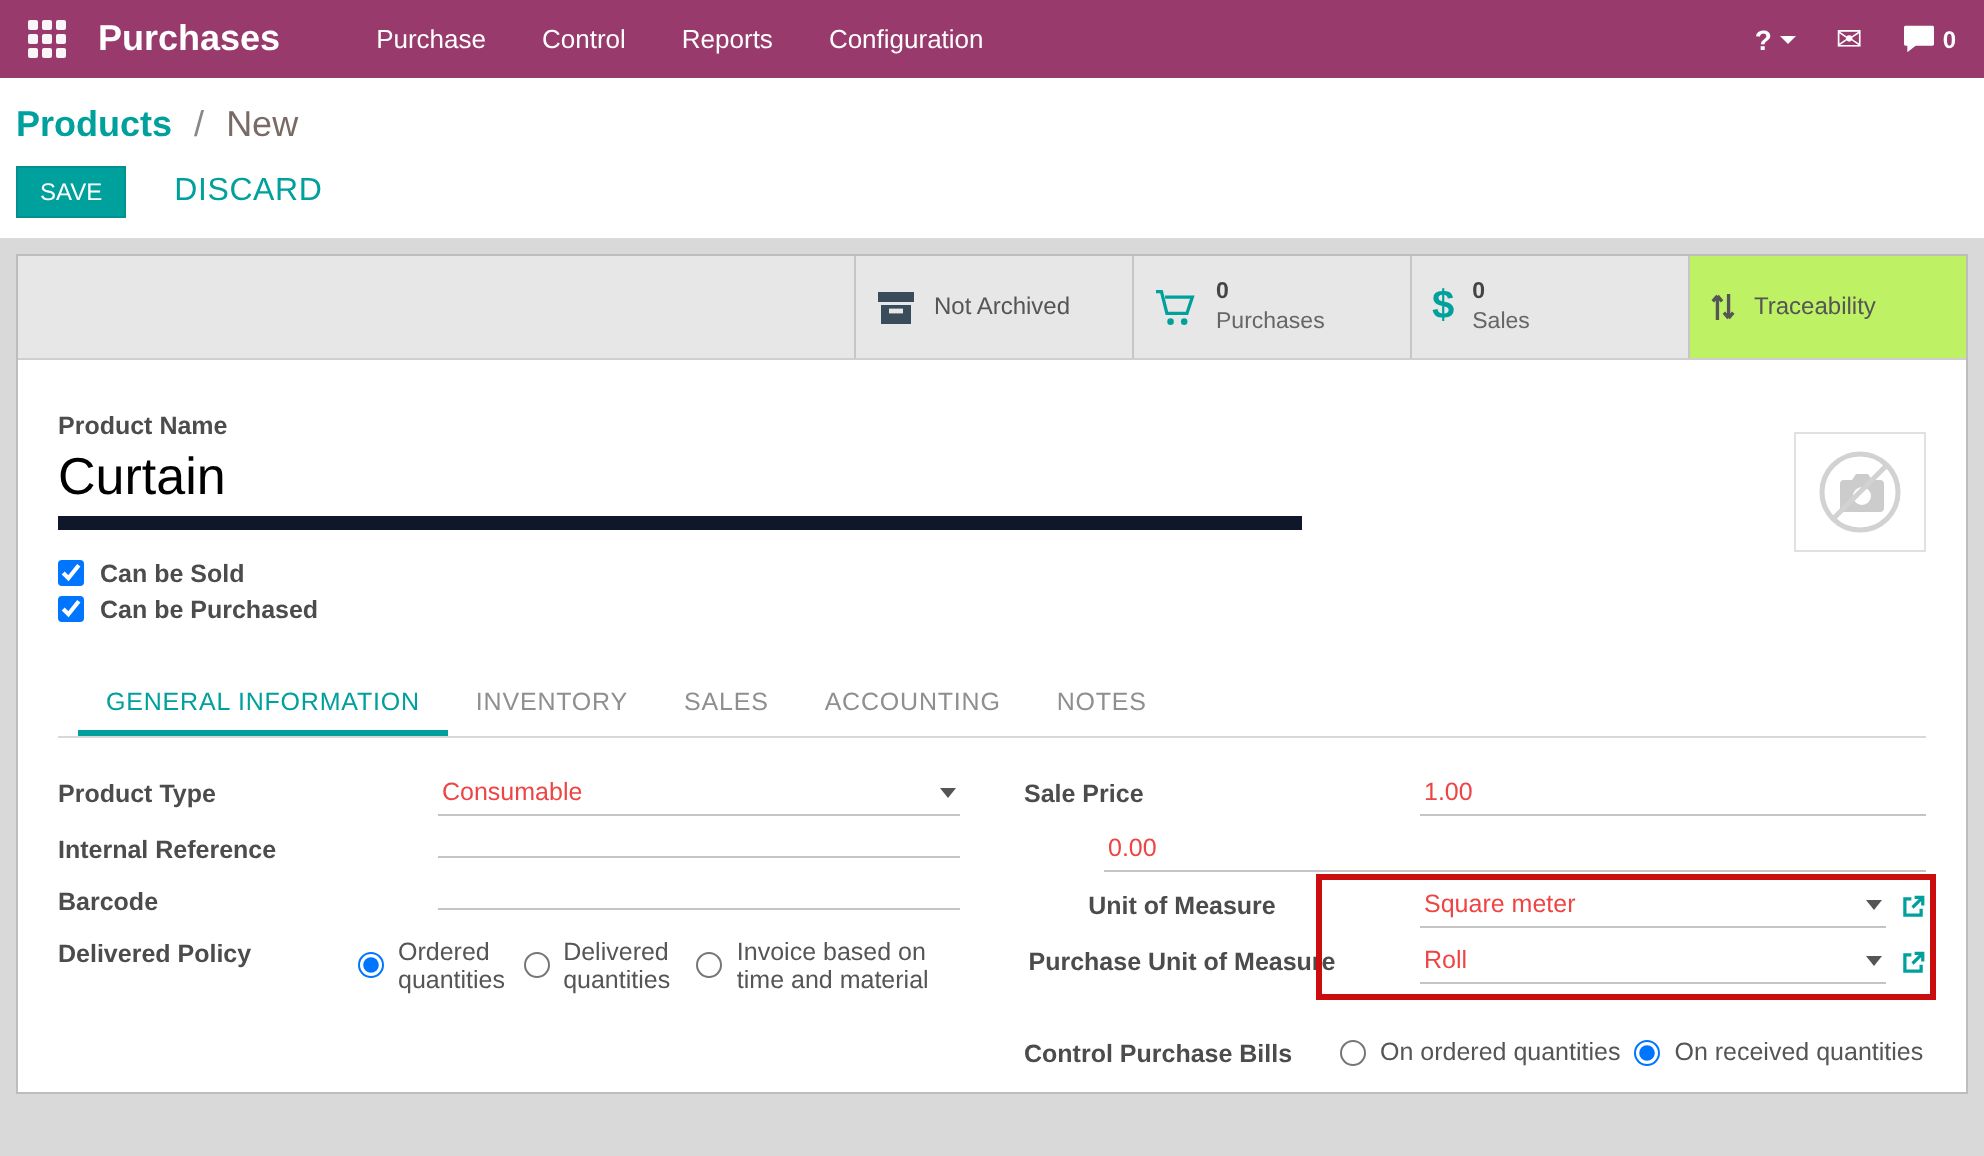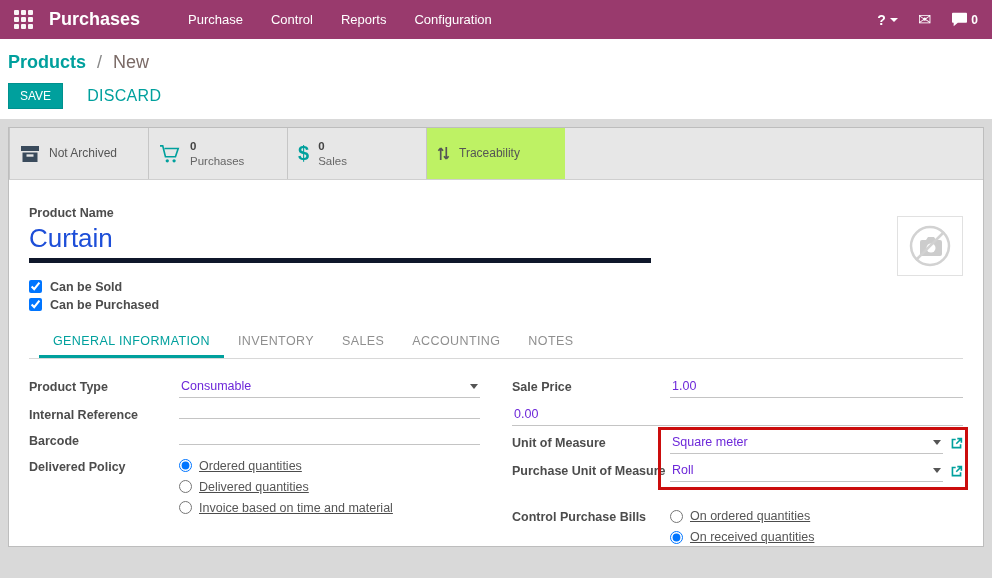--- a/index.html
+++ b/index.html
@@ -29,58 +29,58 @@
   .breadcrumb .sep { color:#888; margin:0 6px; }
   .breadcrumb .current { color:#7a6a66; }
   .actions { padding:8px 8px 10px; display:flex; align-items:center; gap:18px; }
   .btn-save { background:#00a09d; color:#fff; border:1px solid #00918e; font-size:12px; padding:5px 11px; cursor:pointer; font-family:inherit; }
   .btn-discard { background:none; border:none; color:#00a09d; font-size:16px; cursor:pointer; font-family:inherit; letter-spacing:.3px; }
 
   
   .content { background:#d9d9d9; height:466px; padding:8px; }
   .sheet { background:#fff; border:1px solid #bdbdbd; width:976px; height:420px; position:relative; }
 
-  .button-box { height:52px; background:#e7e7e7; border-bottom:1px solid #cfcfcf; display:flex; }
+  .button-box { height:52px; background:#e7e7e7; border-bottom:1px solid #cfcfcf; display:flex; justify-content:flex-end; }
   .stat-btn { width:139px; border:none; border-left:1px solid #c6c6c6; background:transparent; display:flex; align-items:center; gap:9px; padding:0 10px; cursor:pointer; font-family:inherit; text-align:left; }
   .stat-btn.light { background:#bef264; }
   .stat-text { display:flex; flex-direction:column; line-height:1.3; font-size:11.5px; color:#666; }
   .stat-value { font-weight:bold; color:#444; font-size:11.5px; }
   .stat-single { font-size:12px; color:#555; }
   .dollar-glyph { font-size:20px; color:#00a09d; font-weight:bold; }
 
   .sheet-body { padding:20px 20px 0; }
   .pn-label { font-size:12.5px; font-weight:bold; color:#4c4c4c; margin:6px 0 0; }
   .name-row { display:flex; justify-content:space-between; align-items:flex-start; }
-  .name-input { width:622px; font-size:26px; color:#1d4ed8; border:none; border-bottom:5px solid #0f172a; outline:none; padding:3px 0 4px; font-family:inherit; background:transparent; }
+  .name-input { width:622px; font-size:26px; color:#000000; border:none; border-bottom:7px solid #0f172a; outline:none; padding:3px 0 4px; font-family:inherit; background:transparent; }
   .image-placeholder { width:66px; height:60px; border:1px solid #e1e1e1; display:flex; align-items:center; justify-content:center; margin-top:-4px; cursor:pointer; background:#fff; }
 
   .check-row { display:flex; gap:8px; margin:4px 0 1px; }
   .check-row input { width:13px; height:13px; margin:0; cursor:pointer; }
   .check-label { font-size:12.5px; font-weight:bold; color:#4c4c4c; }
 
-  .tabs { display:flex; border-bottom:1px solid #d8d8d8; margin-top:14px; padding-left:10px; }
+  .tabs { display:flex; border-bottom:1px solid #d8d8d8; margin-top:24px; padding-left:10px; }
   .tab { padding:8px 14px 7px; font-size:12.5px; color:#8f8f8f; cursor:pointer; letter-spacing:.4px; border-bottom:3px solid transparent; }
   .tab.active { color:#00a09d; border-bottom-color:#00a09d; }
 
   .fields { display:flex; gap:32px; padding-top:18px; }
   .fcol { flex:1; min-width:0; }
   .frow { display:flex; align-items:flex-start; margin-bottom:7px; }
   .flabel { width:150px; flex-shrink:0; font-size:12.5px; font-weight:bold; color:#4c4c4c; line-height:1.35; padding-top:2px; }
   .fcol.right .flabel { width:158px; }
   .fwrap { flex:1; display:flex; align-items:center; gap:7px; }
-  .fvalue { flex:1; display:flex; align-items:center; justify-content:space-between; border-bottom:1px solid #c4c4c4; font-size:12.5px; color:#6d28d9; padding:2px 2px 4px; min-height:14px; cursor:pointer; }
+  .fvalue { flex:1; display:flex; align-items:center; justify-content:space-between; border-bottom:1px solid #c4c4c4; font-size:12.5px; color:#ef4444; padding:2px 2px 4px; min-height:14px; cursor:pointer;margin-left:40px; }
   .fvalue.plain { cursor:text; }
   .caret-dark { width:0; height:0; border-left:4px solid transparent; border-right:4px solid transparent; border-top:5px solid #555; flex-shrink:0; }
   .ext-link { display:flex; align-items:center; cursor:pointer; flex-shrink:0; }
 
-  .rgroup { display:flex; flex-direction:column; gap:7px; padding-top:2px;text-decoration:underline; }
+  .rgroup { display:flex; flex-direction:row; gap:7px; padding-top:2px; }
   .ritem { display:flex; align-items:center; gap:7px; font-size:12.5px; color:#555; }
   .ritem input { width:13px; height:13px; margin:0; cursor:pointer; }
 
-  .uom-wrap { position:relative; padding-bottom:2px; }
+  .uom-wrap { position:relative; padding-bottom:2px;text-align:center; }
   .red-highlight { position:absolute; left:146px; top:-6px; right:-5px; bottom:-2px; border:3px solid #cb0d0d; pointer-events:none; z-index:5; }
 </style>
 </head>
 <body>
 
 <header class="topbar">
   <div class="apps-icon">
     <i></i>
       <i></i>
       <i></i>

